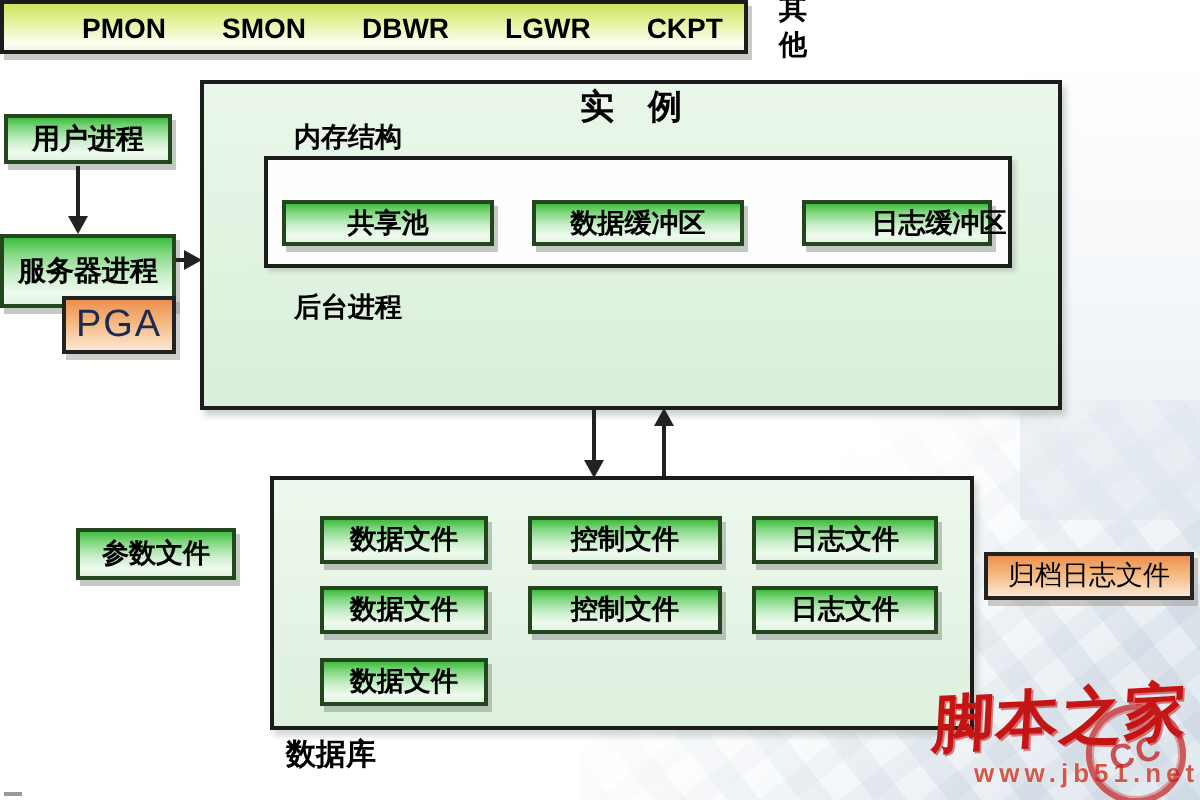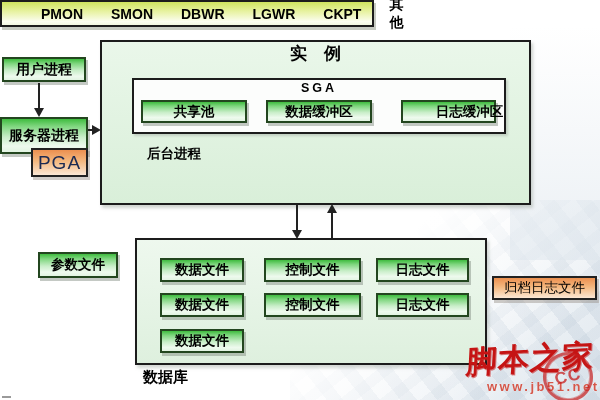--- a/index.html
+++ b/index.html
@@ -83,21 +83,21 @@
     background: linear-gradient(180deg, #eef8ee 0%, #def0de 100%);
     box-shadow: 2px 3px 3px rgba(150,160,150,0.4); }
   .file-box { height: 24px; }
   #db-label { left: 143px; top: 368px; font-size: 15px; }
 
   
   #user-process { left: 2px; top: 57px; width: 84px; height: 25px; font-size: 14px; }
   #server-process { left: 0px; top: 117px; width: 88px; height: 37px; font-size: 14px; }
   #pga-box { left: 31px; top: 148px; width: 57px; height: 29px;
     font-size: 19px; color: #1b2a52; letter-spacing: 1px; }
-  #param-file { left: 38px; top: 252px; width: 80px; height: 26px; }
+  #param-file { left: 38px; top: 264px; width: 80px; height: 26px; }
   #pwd-file { left: 39px; top: 312px; width: 78px; height: 26px; }
   #archived-log { left: 492px; top: 276px; width: 105px; height: 24px; font-size: 13.5px; color: #000; }
 
   
   #wm-name { position: absolute; left: 466px; top: 338px; width: 140px;
     font-family: "DejaVu Serif", serif; font-weight: bold; font-size: 31px;
     color: #c51414; transform: rotate(-3deg) skewX(-6deg); letter-spacing: 1px;
     text-shadow: 1px 1px 0 rgba(197,20,20,0.55); white-space: nowrap; }
   #wm-url { position: absolute; left: 487px; top: 379px; font-weight: bold; font-size: 13px;
     color: #d4574a; letter-spacing: 2.5px; text-shadow: 0 0 1px #ffffff; white-space: nowrap; }
@@ -125,23 +125,23 @@
 
   <div class="gbox" id="server-process">服务器进程</div>
 
   <div class="hline" style="left:88px; top:129px; width:5px;"></div>
   <div class="head-right" style="left:92px; top:125px;"></div>
 
   <div class="obox" id="pga-box">PGA</div>
 
   <div class="frame" id="instance-box"></div>
   <div class="label" id="instance-title">实　例</div>
+  <div class="label" id="mem-label">内存结构</div>
 
   <div class="frame" id="sga-box"></div>
-  <div class="label" id="sga-label">SGA</div>
   <div class="gbox" id="shared-pool">共享池</div>
   <div class="gbox" id="data-buffer">数据缓冲区</div>
   <div class="gbox" id="log-buffer">日志缓冲区</div>
 
   <div class="label" id="bgp-label">后台进程</div>
   <div id="process-bar">
     <span class="process-name">PMON</span>
     <span class="process-name">SMON</span>
     <span class="process-name">DBWR</span>
     <span class="process-name">LGWR</span>

